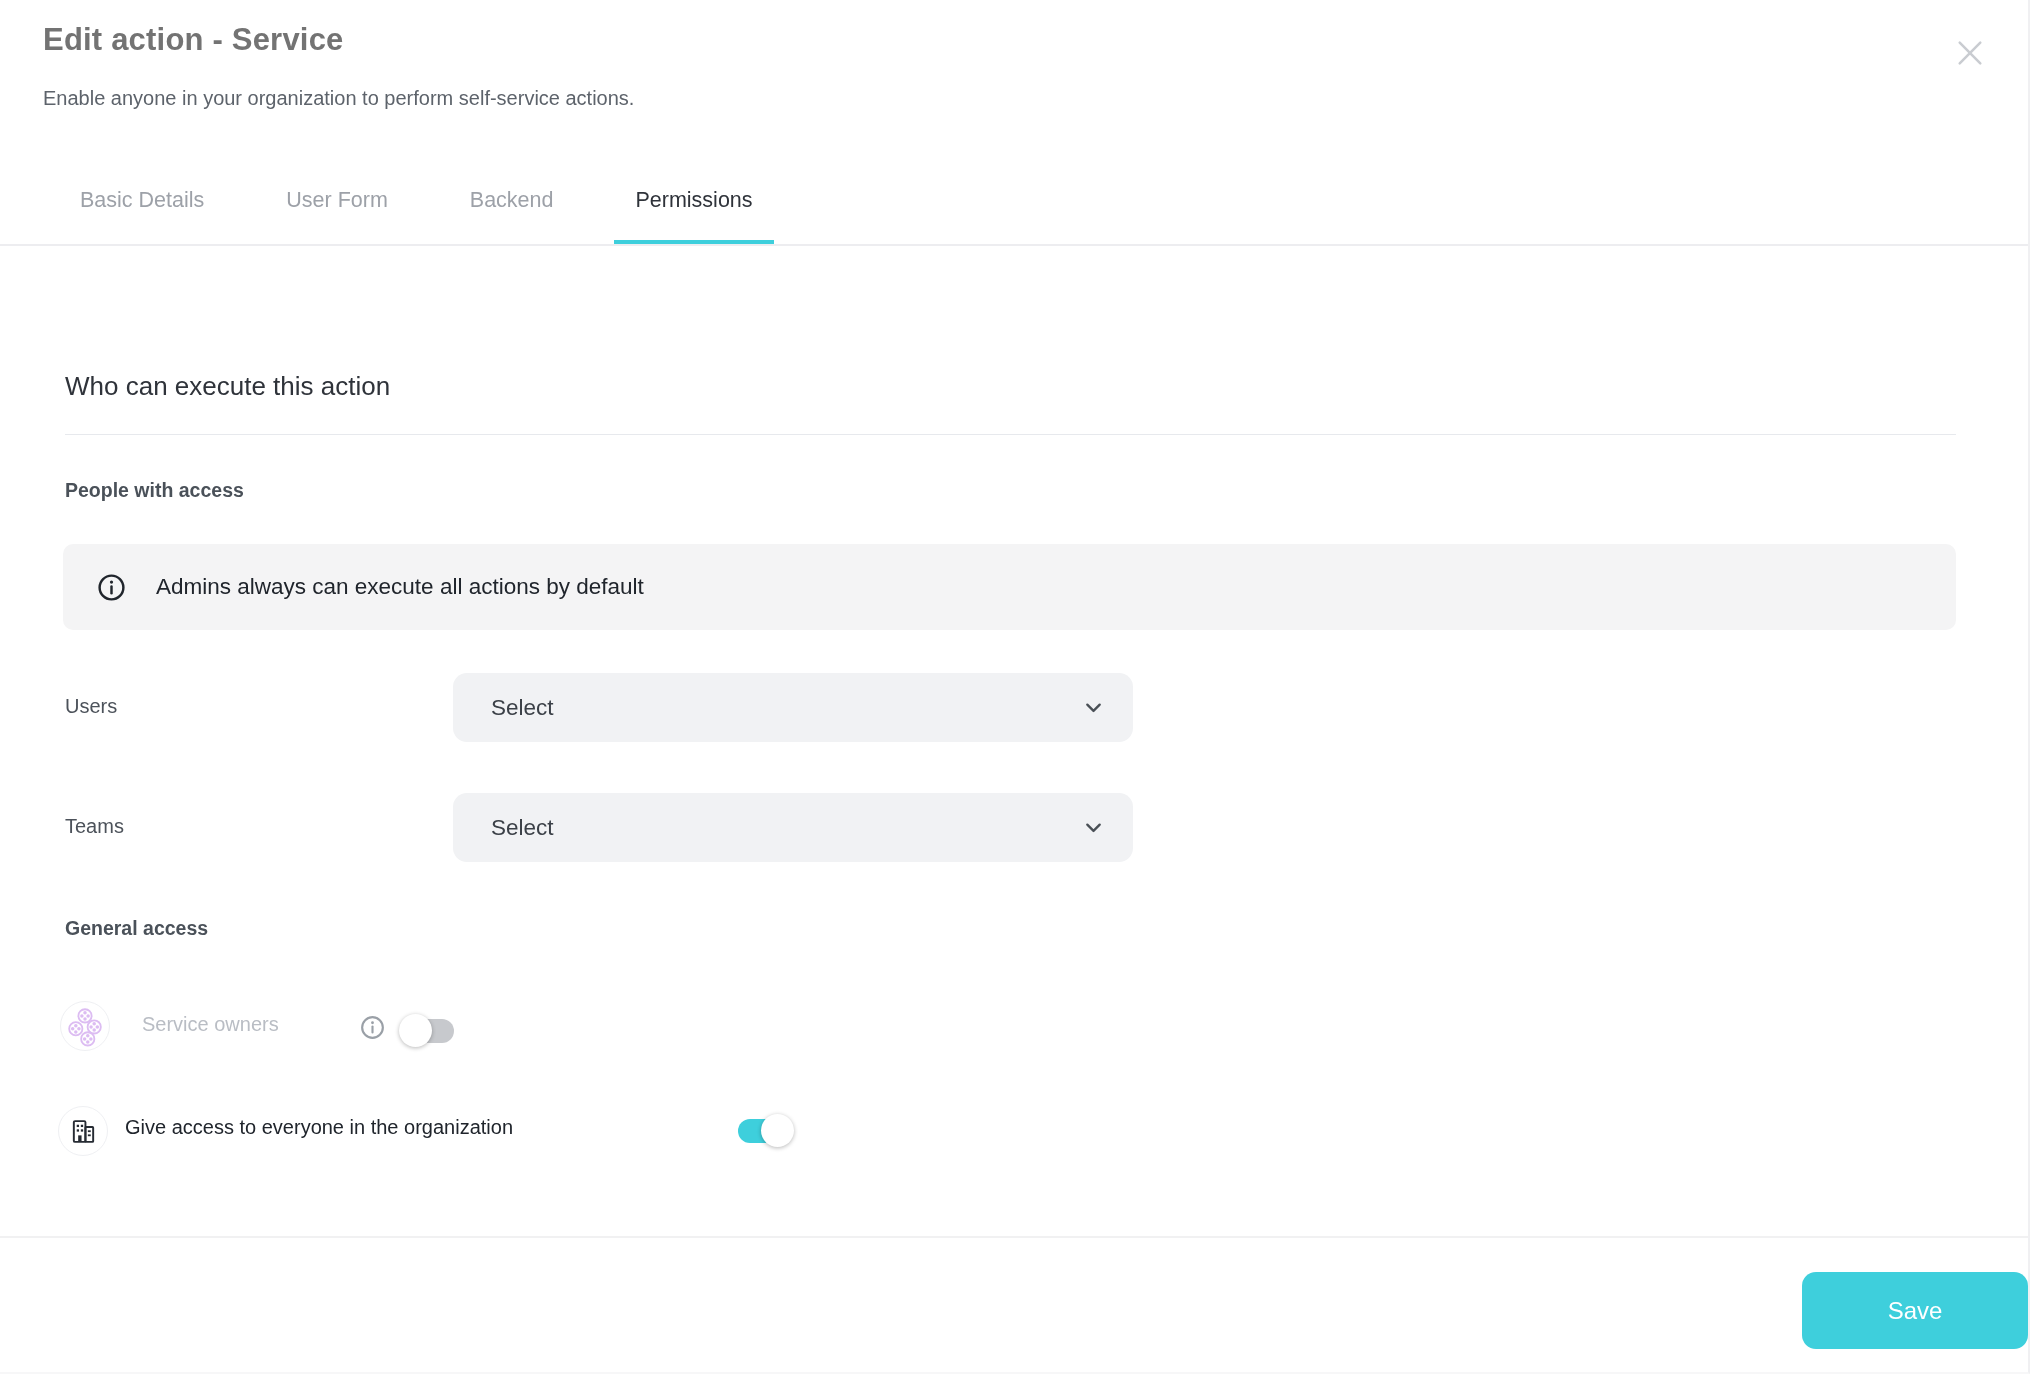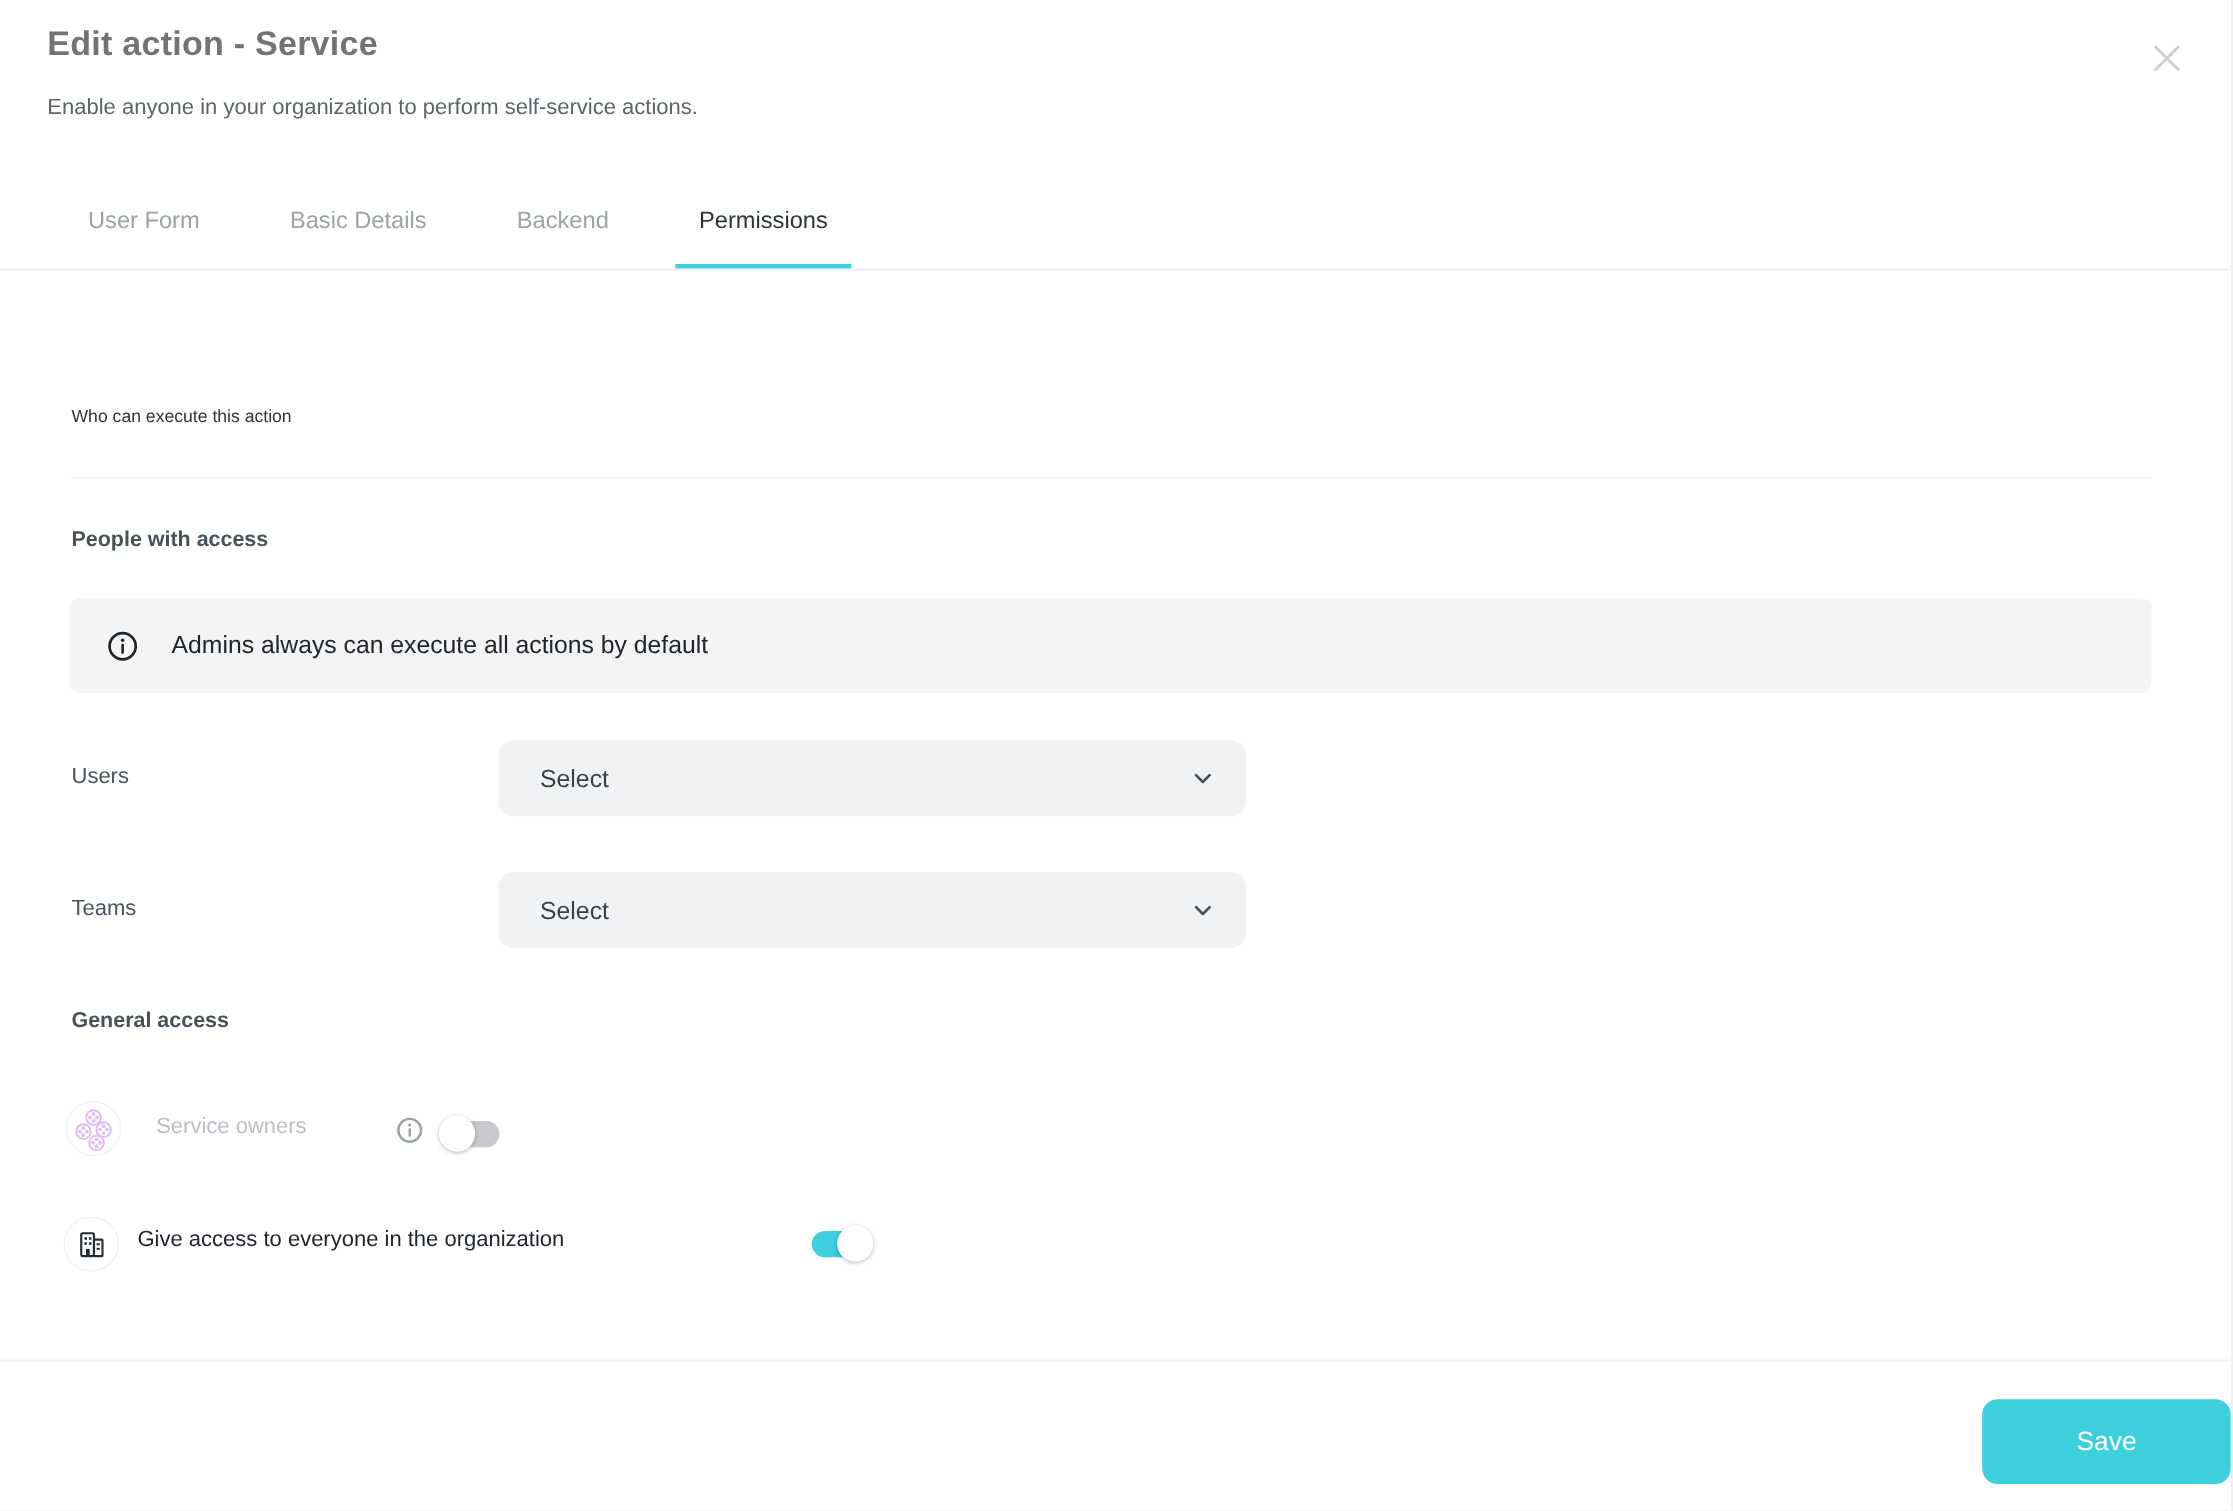--- a/index.html
+++ b/index.html
@@ -15,21 +15,21 @@
   .close-btn svg{width:38px;height:38px;stroke:#c9ccd1;}
 
   
   .tabs-bar{position:absolute;top:160px;left:0;right:0;height:86px;box-sizing:border-box;
             border-bottom:2px solid #ededf0;padding-left:59px;display:flex;gap:40px;}
   .tab{display:flex;align-items:center;padding:0 21px;font-size:21.5px;color:#9da1a8;
        box-sizing:border-box;border-bottom:4px solid transparent;cursor:pointer;background:none;}
   .tab--active{color:#2f333a;border-bottom-color:#3ECFDC;}
 
   
-  .section-title{position:absolute;left:65px;top:371px;font-size:16px;color:#2f333a;}
+  .section-title{position:absolute;left:65px;top:371px;font-size:26px;color:#2f333a;}
   .hr-section{position:absolute;left:65px;top:434px;width:1891px;border:none;border-top:1.5px solid #e7e9ed;margin:0;}
   .subhead{position:absolute;left:65px;font-size:19.5px;font-weight:bold;color:#4a5159;}
   .subhead--people{top:479px;}
   .subhead--general{top:917px;}
 
   .info-banner{position:absolute;left:63px;top:544px;width:1893px;height:86px;background:#f4f4f5;
                border-radius:10px;display:flex;align-items:center;box-sizing:border-box;padding-left:33px;}
   .info-banner .info-ic{width:31px;height:31px;color:#20252c;flex:0 0 auto;}
   .info-banner-text{margin-left:29px;font-size:22.5px;color:#20252c;}
 
@@ -82,22 +82,22 @@
   <button class="close-btn">
     <span style="display:flex;">
       <svg viewBox="0 0 24 24" fill="none" stroke-width="1.6" stroke-linecap="round">
         <path d="M5.5 5.5 L18.5 18.5 M18.5 5.5 L5.5 18.5"></path>
       </svg>
     </span>
   </button>
   <div class="subtitle">Enable anyone in your organization to perform self-service actions.</div>
 
   <div class="tabs-bar">
+    <div class="tab">Basic Details</div>
     <div class="tab">User Form</div>
-    <div class="tab">Basic Details</div>
     <div class="tab">Backend</div>
     <div class="tab tab--active">Permissions</div>
   </div>
 
   <div class="section-title">Who can execute this action</div>
   <hr class="hr-section">
 
   <div class="subhead subhead--people">People with access</div>
 
   <div class="info-banner">

